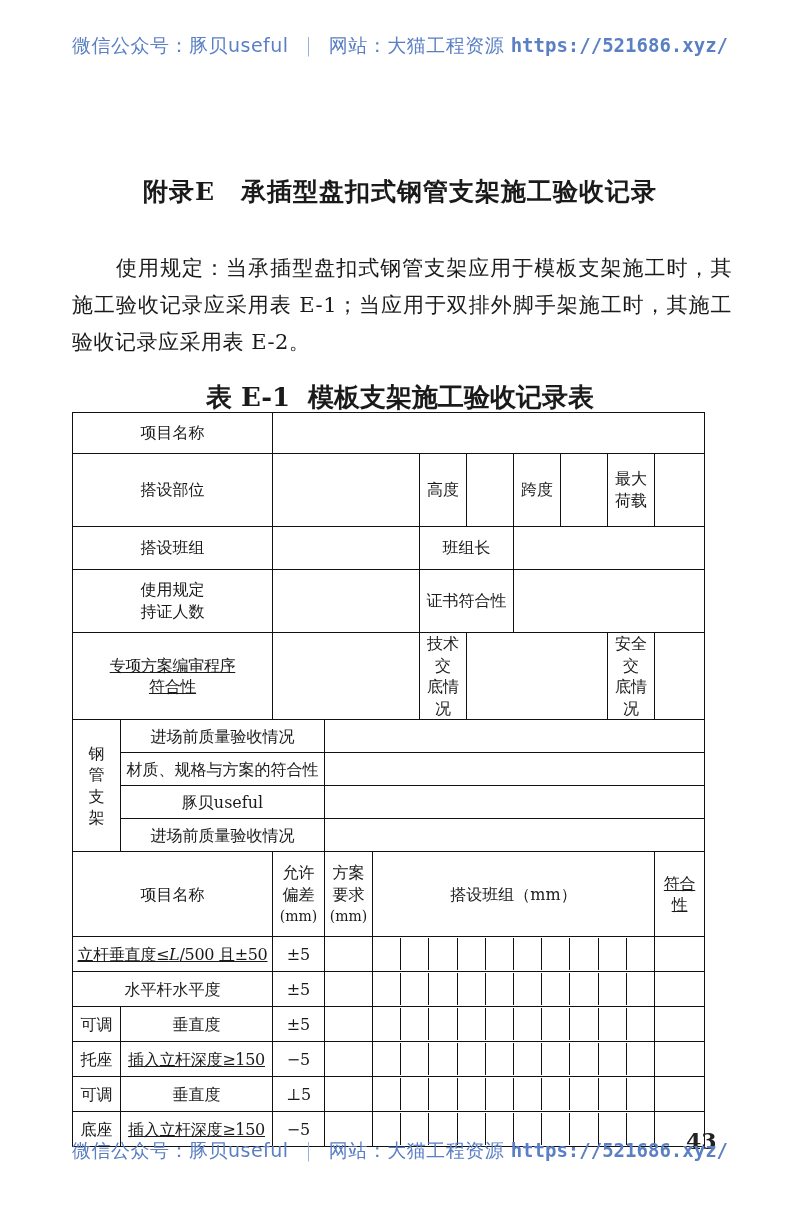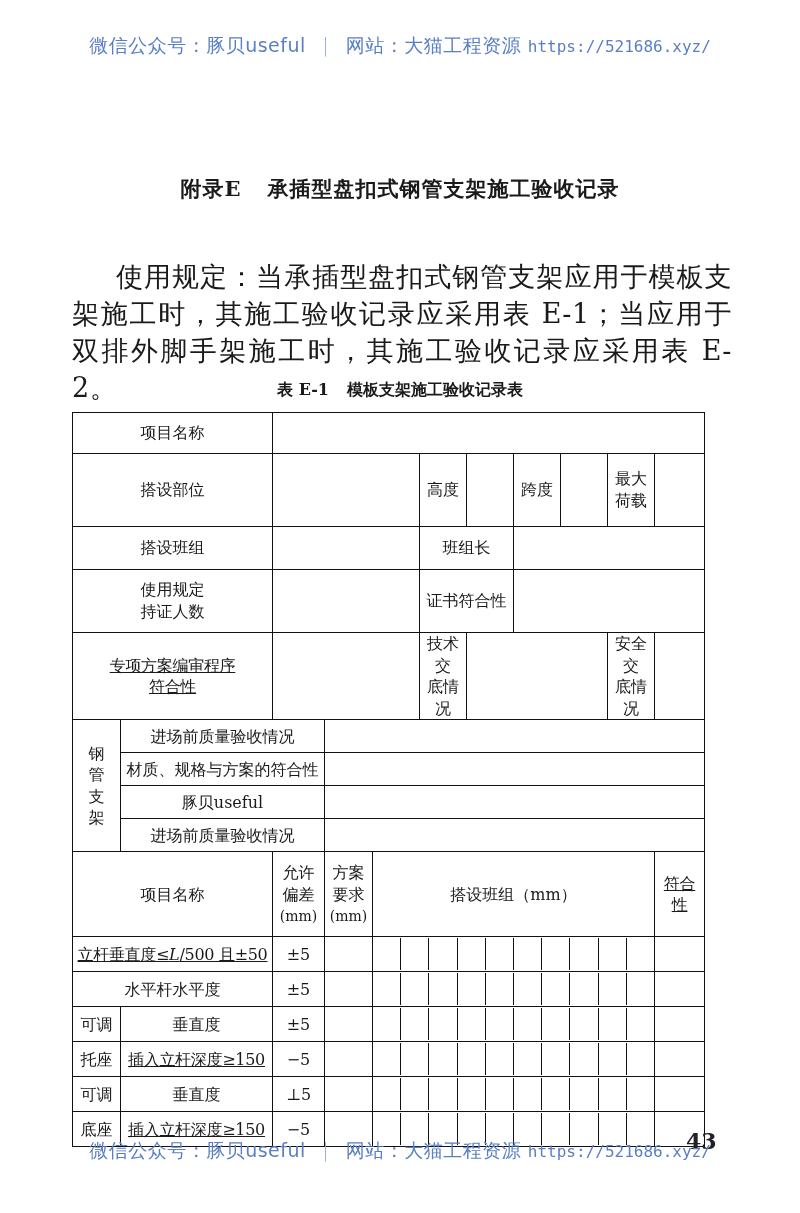--- a/index.html
+++ b/index.html
@@ -31,66 +31,67 @@
   .watermark-top { top: 33px; }
   .watermark-bottom { top: 1138px; }
   .wm-sep {
     display: inline-block;
     padding: 0 10px;
     color: #8fa9d8;
     font-weight: 300;
   }
   .wm-url {
     font-family: "DejaVu Sans Mono", "Liberation Mono", monospace;
-    font-size: 16px;
+    font-size: 19px;
     letter-spacing: 0px;
+    font-weight: bold;
   }
 
   
   .page {
     position: absolute;
     left: 0;
     top: 0;
     width: 800px;
     height: 1213px;
   }
 
   .doc-title {
     position: absolute;
     left: 0;
     top: 175px;
     width: 800px;
     text-align: center;
-    font-size: 21px;
+    font-size: 25px;
     font-weight: 700;
     letter-spacing: 1px;
     font-family: "DejaVu Serif", "Liberation Serif", serif;
   }
   .doc-title .t-gap { display: inline-block; width: 26px; }
 
   .intro {
     position: absolute;
     left: 72px;
-    top: 258px;
+    top: 250px;
     width: 660px;
-    font-size: 27px;
+    font-size: 21px;
     line-height: 37px;
     text-indent: 44px;
     font-family: "DejaVu Serif", "Liberation Serif", serif;
     letter-spacing: 0.5px;
     text-align: justify;
   }
 
   .table-caption {
     position: absolute;
     left: 0;
     top: 380px;
     width: 800px;
     text-align: center;
-    font-size: 16px;
+    font-size: 26px;
     font-weight: 700;
     font-family: "DejaVu Serif", "Liberation Serif", serif;
   }
   .table-caption .c-gap { display: inline-block; width: 18px; }
 
   
   .tbl-wrap {
     position: absolute;
     left: 72px;
     top: 412px;

